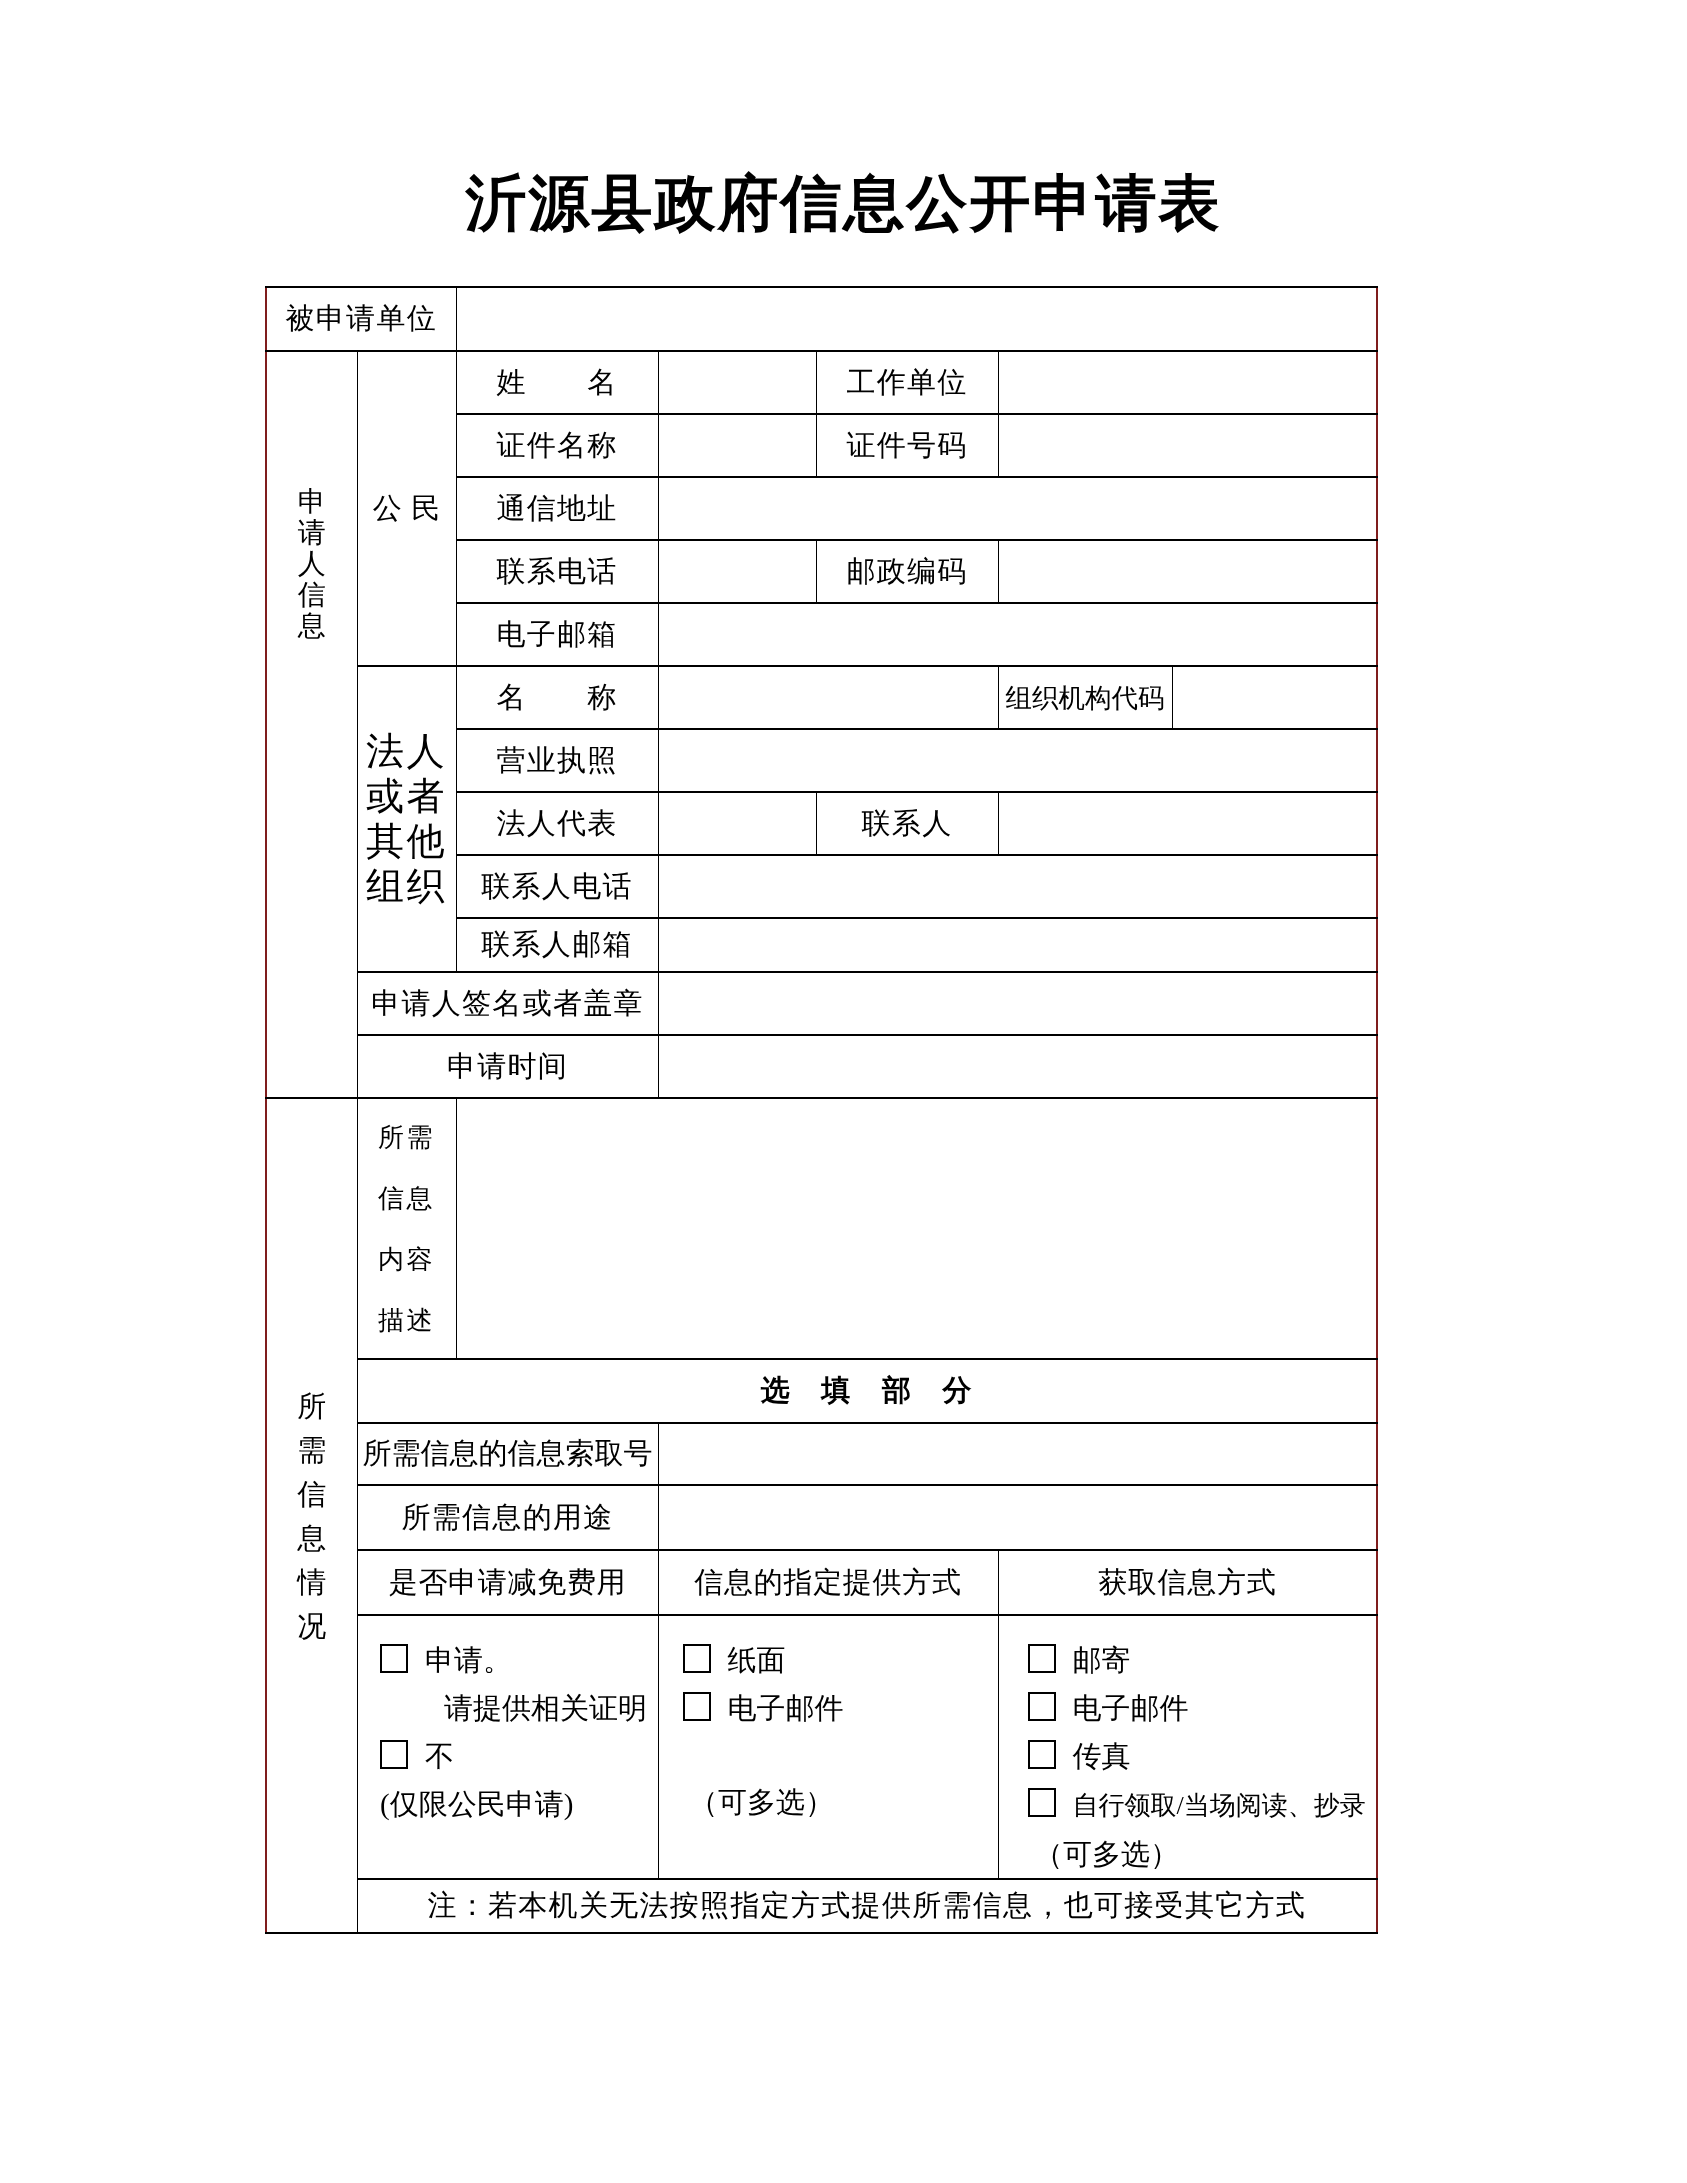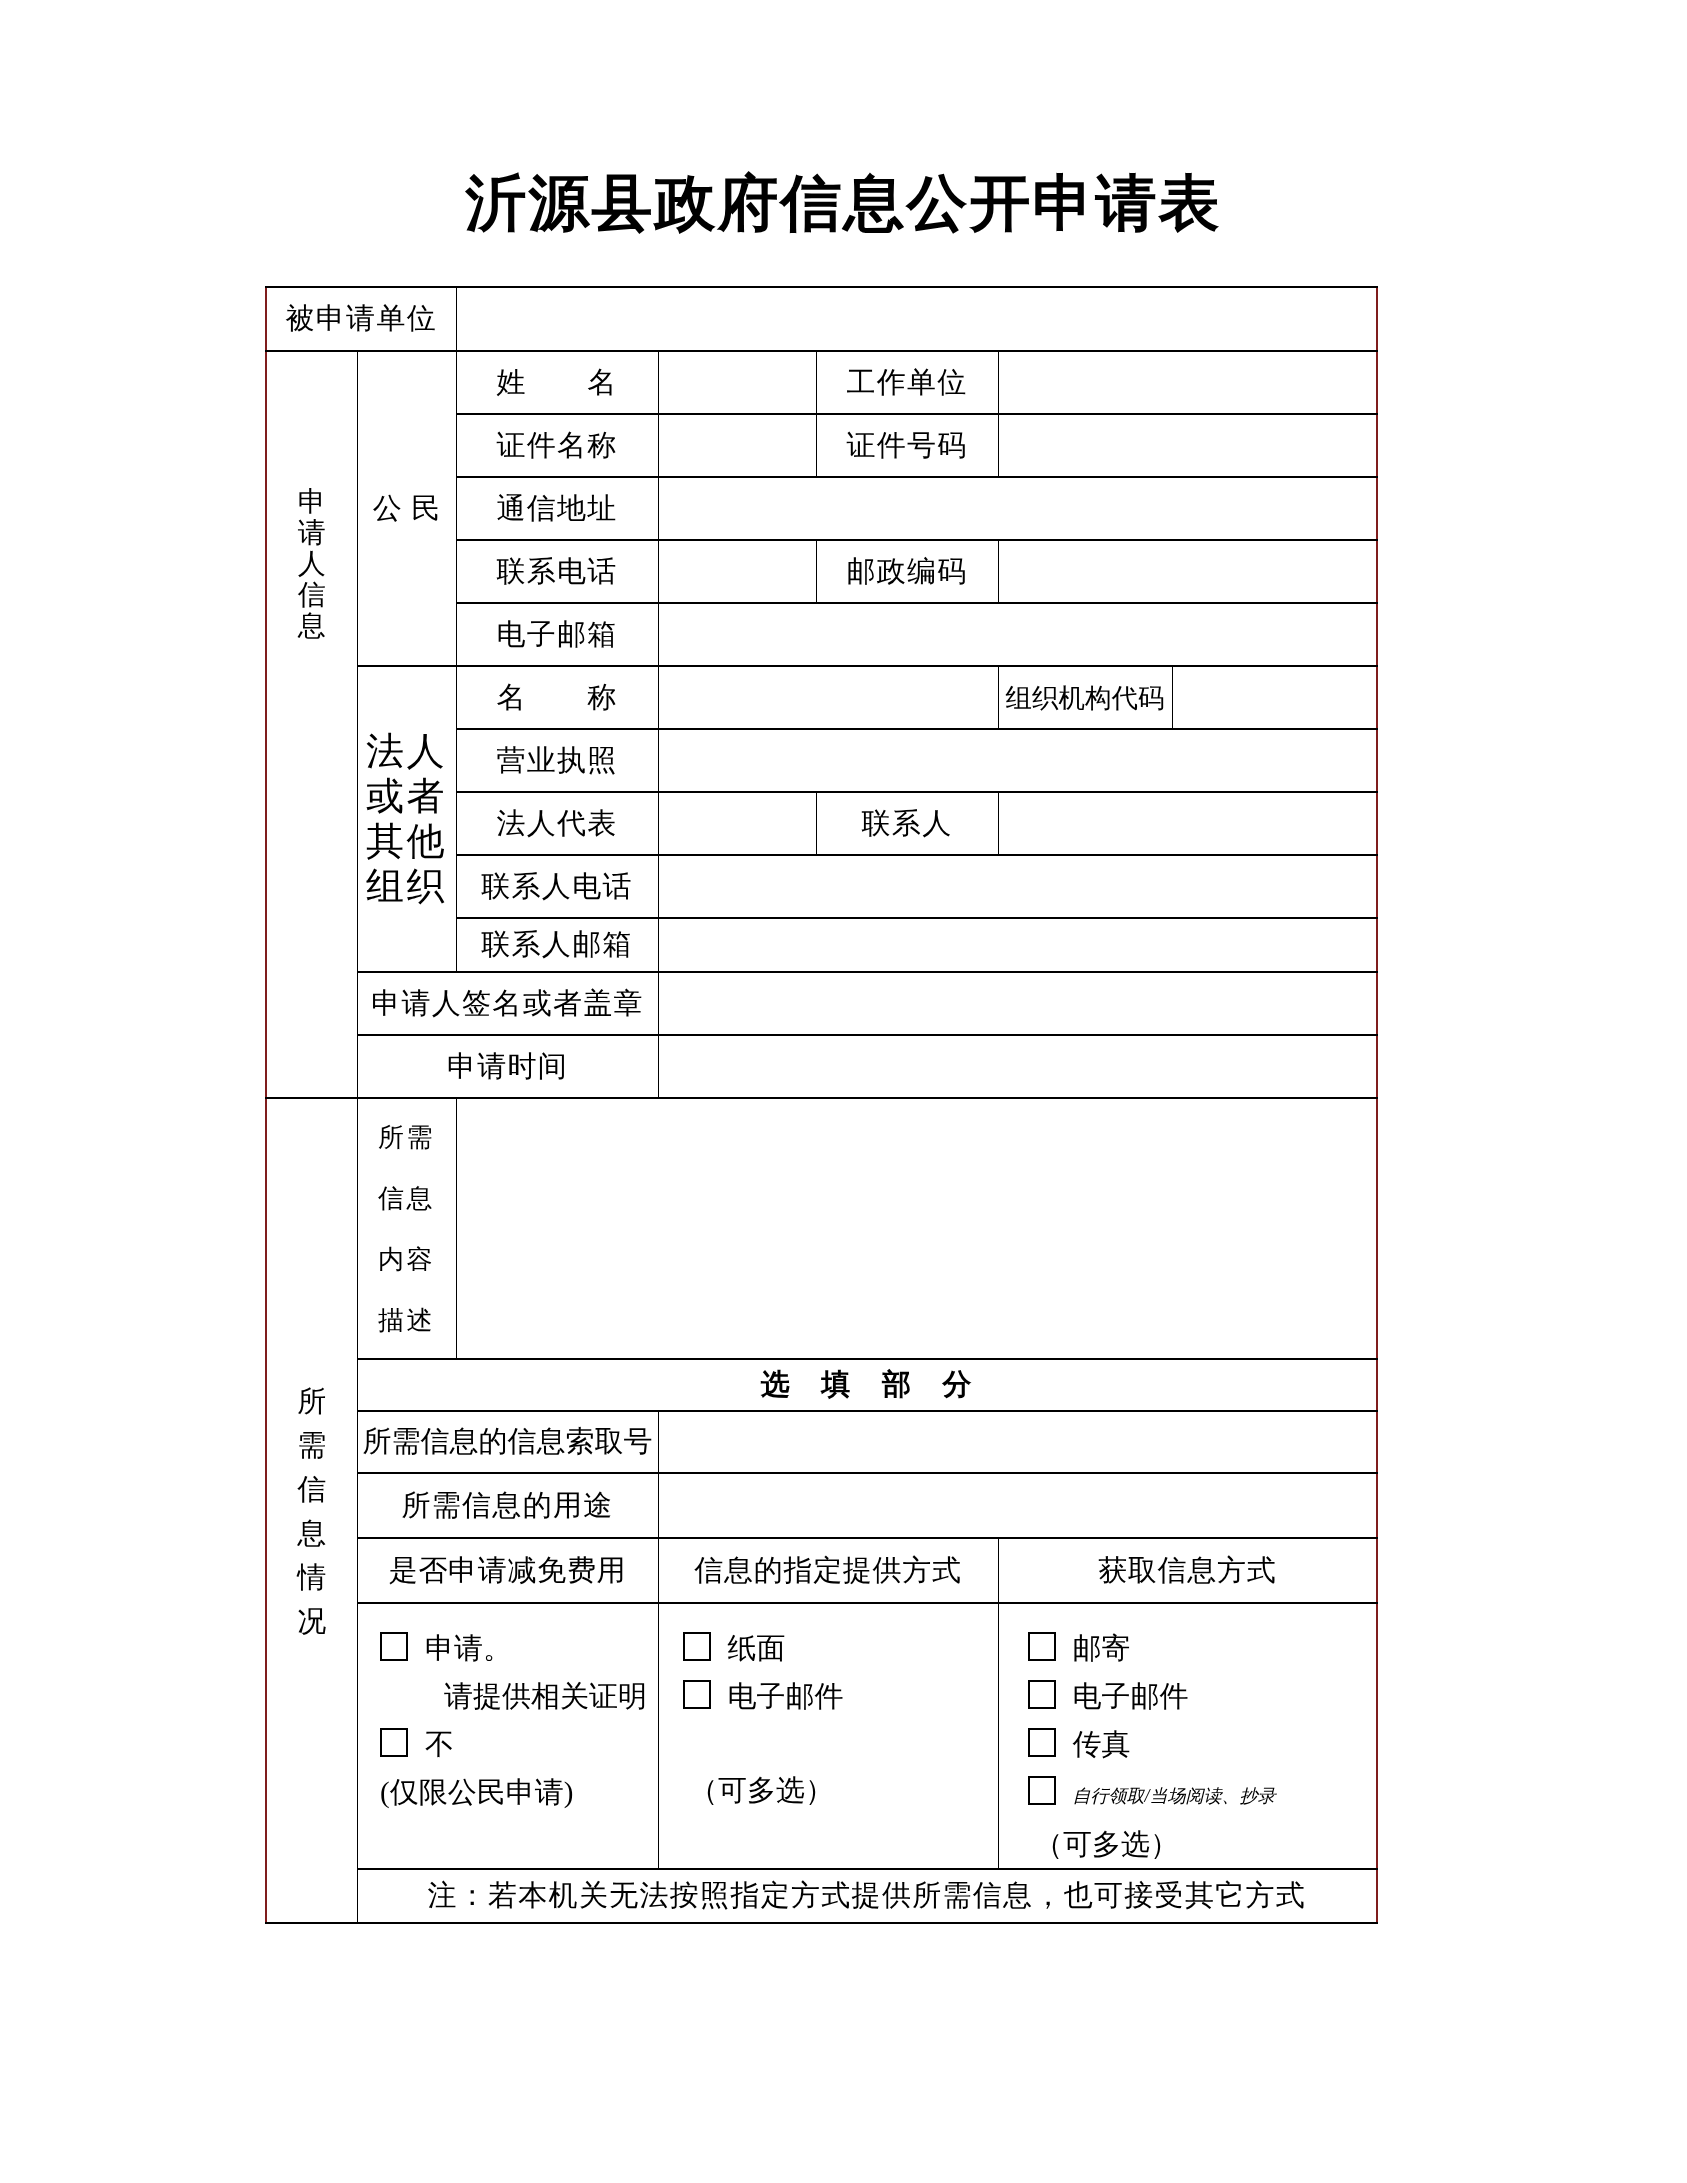--- a/index.html
+++ b/index.html
@@ -39,21 +39,21 @@
   
   td.cb-cell{vertical-align:top;text-align:left;padding:20px 5.3px 0 22.5px;line-height:48px;font-size:29px;}
   .cb-line{white-space:nowrap;}
   .cbx{
     display:inline-block;width:24px;height:25px;border:2px solid #000;
     margin-right:17px;vertical-align:-2.6px;background:#fff;
   }
   .cb-cont{padding-left:64px;}
   .multi{padding-left:6.6px;}
   .gap-top{margin-top:46px;}
-  .small-opt{font-size:18px;font-style:italic;}
+  .small-opt{font-size:26px;}
   td.note-cell{font-size:29px;letter-spacing:1.3px;}
 </style>
 </head>
 <body>
 
 <div class="title">沂源县政府信息公开申请表</div>
 
 <table class="form">
   <colgroup>
     <col style="width:91px">
@@ -158,21 +158,21 @@
 息
 情
 况</span></td>
     <td class="lbl"><span class="desc-pair">所需
 信息
 内容
 描述</span></td>
     <td colspan="5" class="val"></td>
   </tr>
 
-  <tr style="height:52px">
+  <tr style="height:64px">
     <td colspan="6" class="lbl" style="font-weight:bold;">选　填　部　分</td>
   </tr>
 
   <tr style="height:62px">
     <td colspan="2" class="lbl" style="letter-spacing:0;">所需信息的信息索取号</td>
     <td colspan="4" class="val"></td>
   </tr>
 
   <tr style="height:65px">
     <td colspan="2" class="lbl">所需信息的用途</td>

